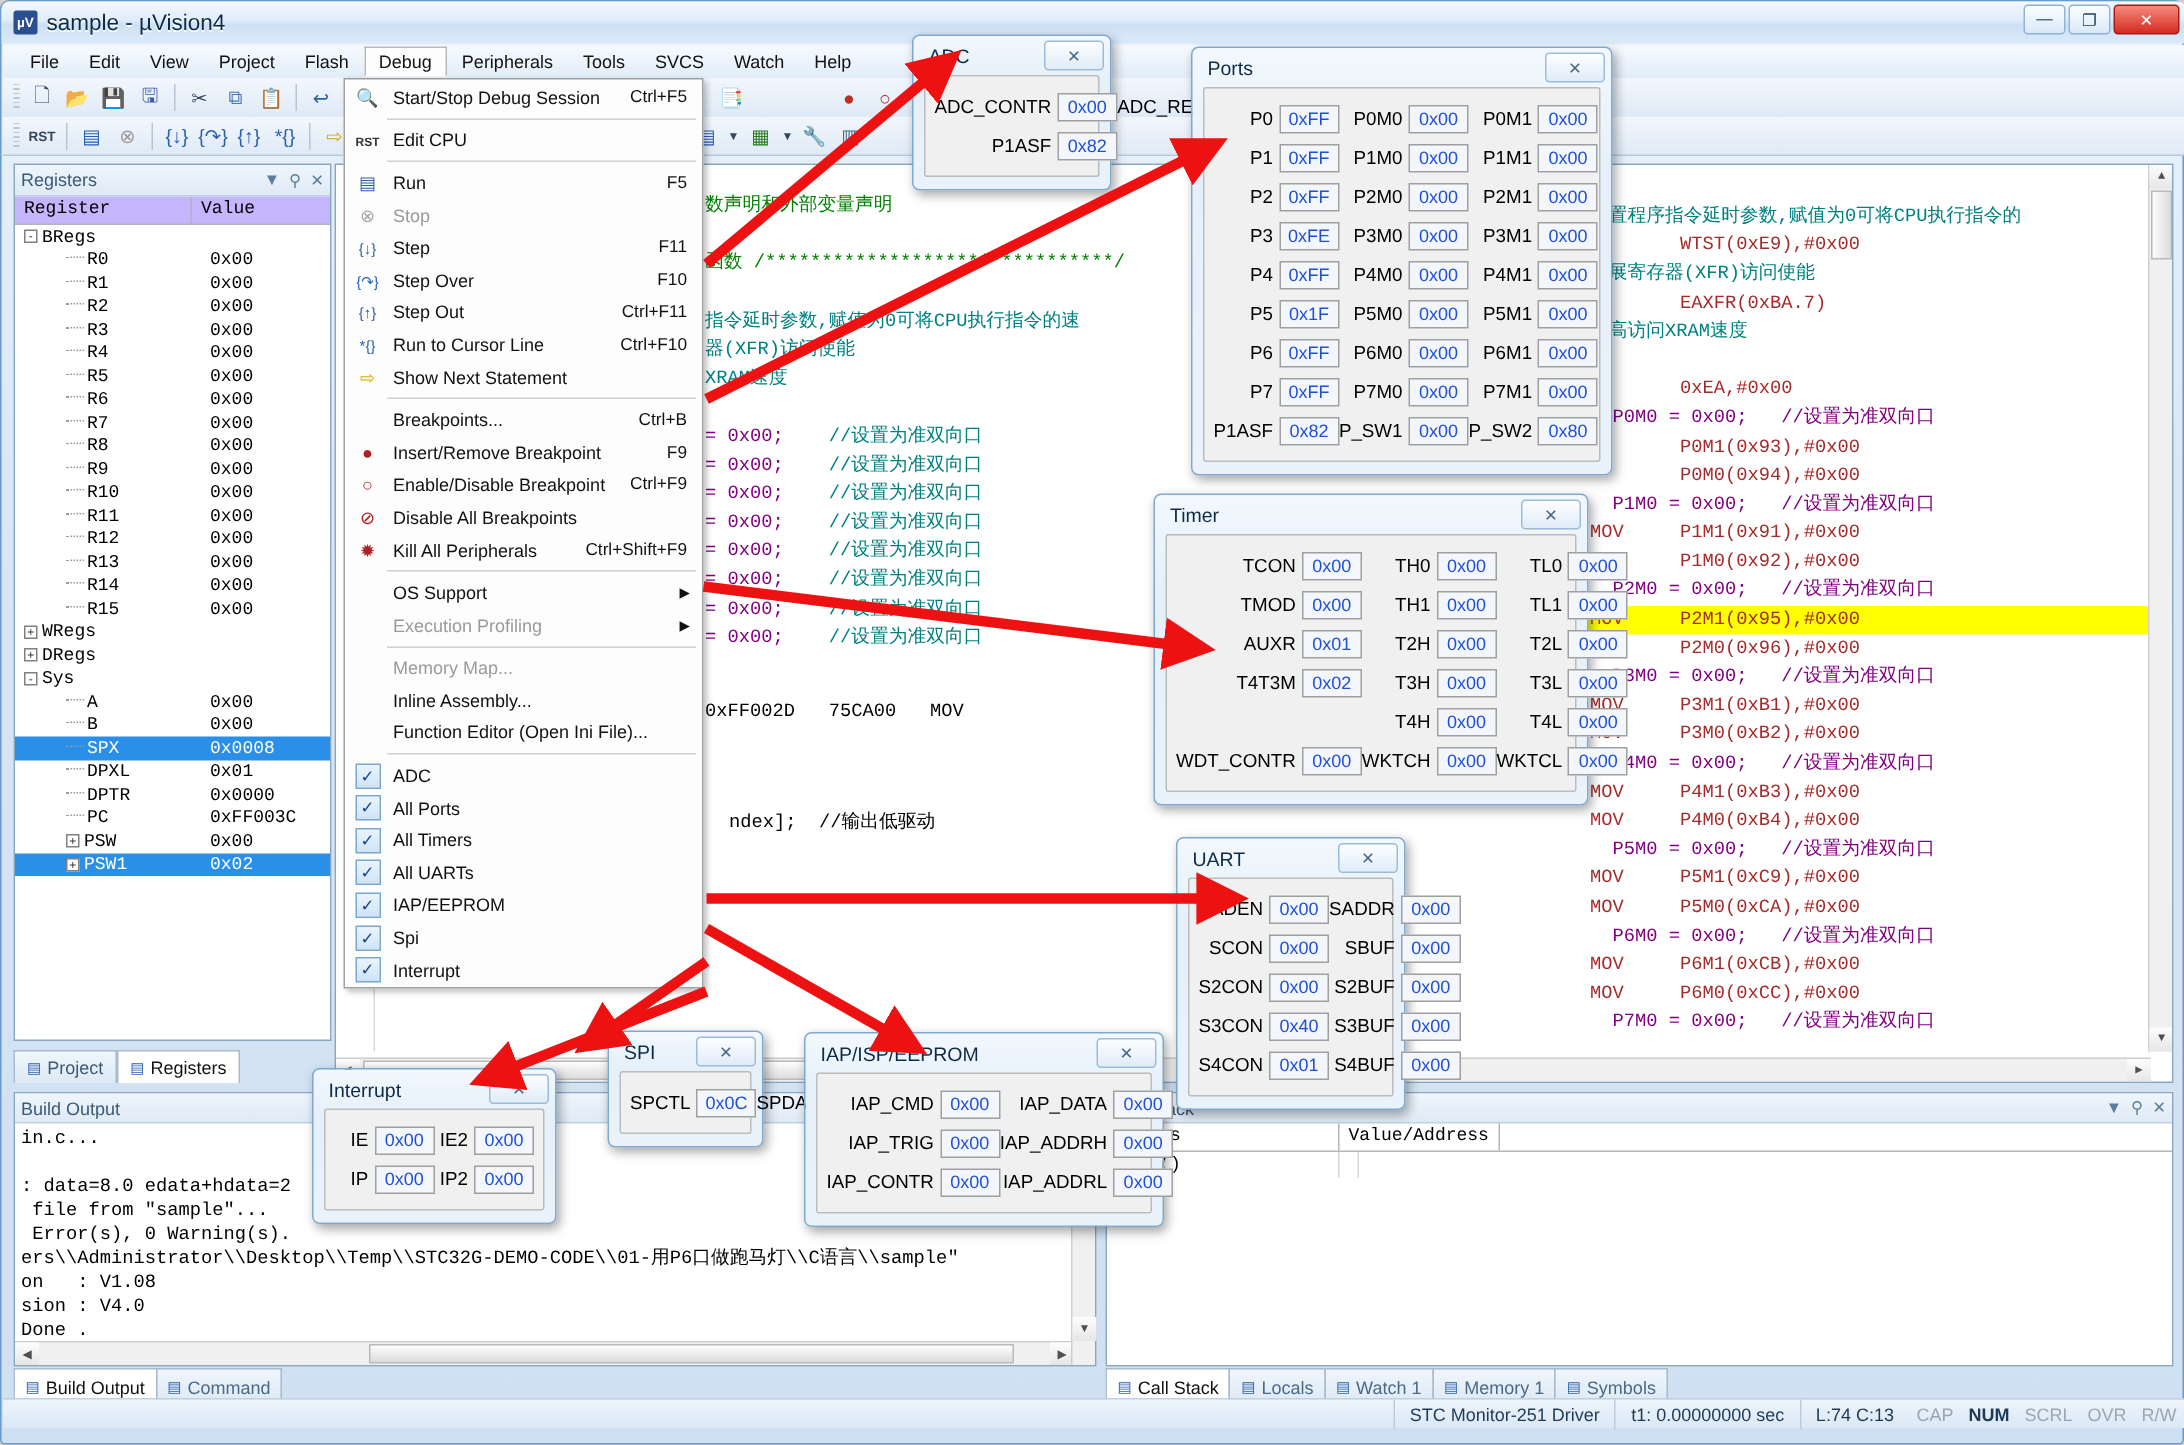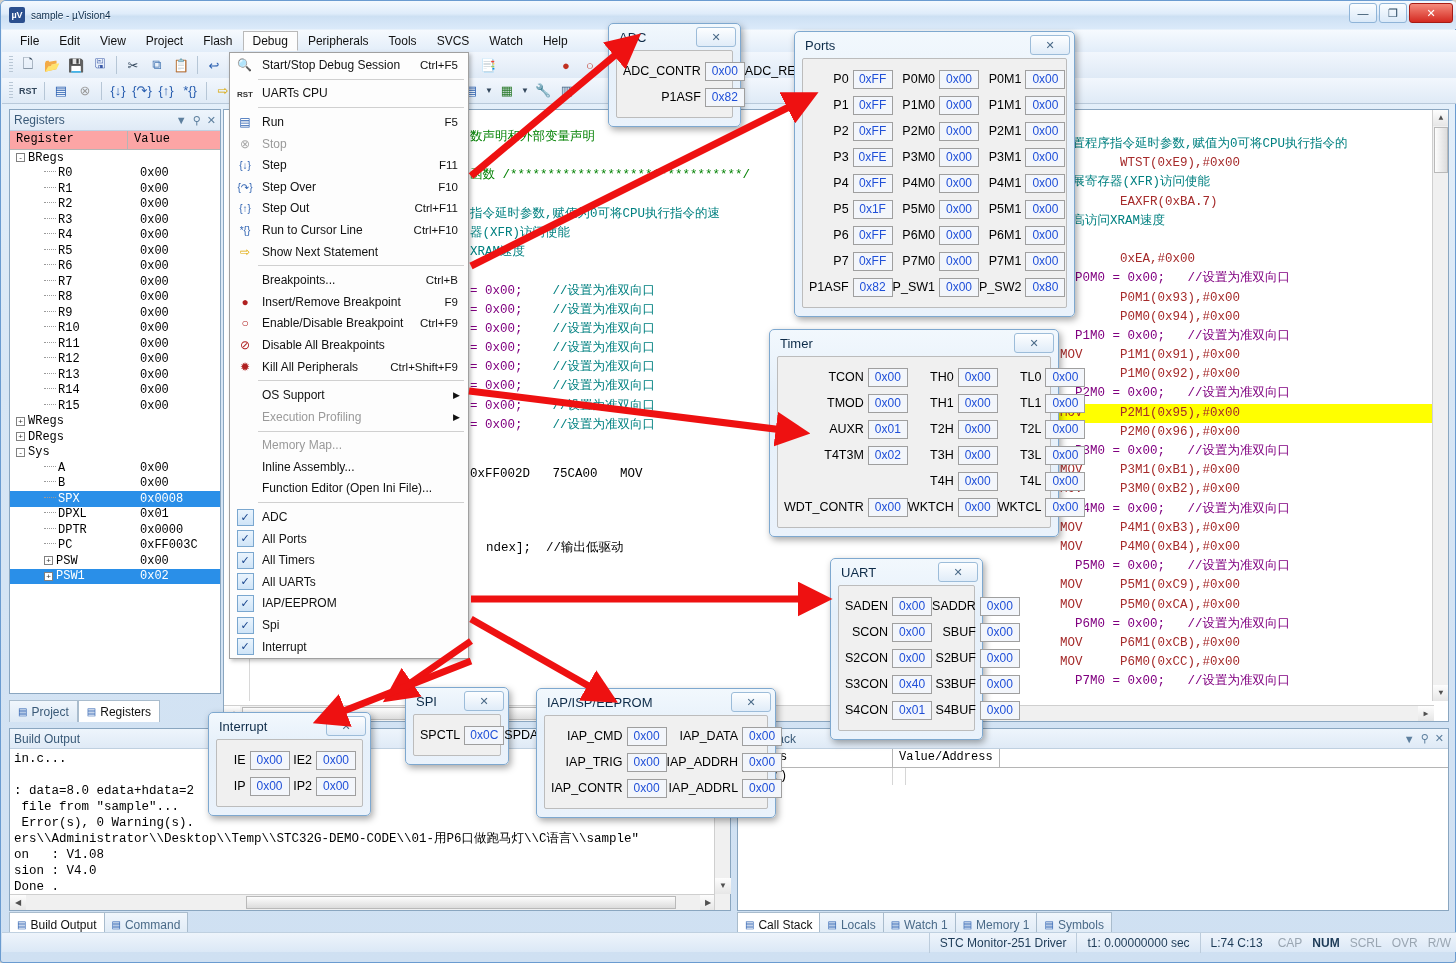--- a/index.html
+++ b/index.html
@@ -27,21 +27,21 @@
     background: linear-gradient(to bottom,#f4f9fe 0%,#dfecfa 45%,#cde0f3 55%,#dbeafa 100%);
     border-radius: 5px 5px 0 0;
     display: flex; align-items: center;
   }
   #titlebar .appicon {
     width: 16px; height: 16px; margin-left: 8px; margin-right: 6px;
     background: #2b4f8e; border-radius: 2px; color: #fff;
     font-size: 9px; line-height: 16px; text-align: center; font-weight: bold;
     position: relative;
   }
-  #titlebar .ttl { font-size: 10px; color: #0b2b4a; text-shadow: 0 1px 0 #fff; }
+  #titlebar .ttl { font-size: 15px; color: #0b2b4a; text-shadow: 0 1px 0 #fff; }
   .wbtns { position: absolute; right: 4px; top: 2px; display: flex; gap: 2px; }
   .wbtn {
     width: 28px; height: 20px; border: 1px solid #8fb4d8; border-radius: 3px;
     background: linear-gradient(to bottom,#fbfdff,#dae9f8);
     font-size: 11px; color: #24445f; display: flex; align-items: center; justify-content: center;
   }
   .wbtn.close { width: 44px; background: linear-gradient(to bottom,#f58b7c,#d42a21); color: #fff; border-color: #a61b14; }
 
   
   #menubar {
@@ -71,21 +71,21 @@
     position: absolute; left: 8px; top: 108px; width: 212px; height: 585px;
     background: #fff; border: 1px solid #8aa6c0;
   }
   #regpanel .pt {
     height: 21px; background: linear-gradient(to bottom,#eef5fc,#dfeaf6);
     display: flex; align-items: center; padding: 0 4px; color: #3a5a78; font-size: 12px;
     border-bottom: 1px solid #bfd0e0;
   }
   #regpanel .pt .sp { flex: 1; }
   #regpanel .pt .ic { margin-left: 6px; color: #5d7f9e; font-size: 11px; }
-  .reghdr { display: flex; height: 19px; background: #fca5a5; border-bottom: 1px solid #b5b5b5;
+  .reghdr { display: flex; height: 19px; background: #c4b5fd; border-bottom: 1px solid #b5b5b5;
             font-family: "Liberation Mono", monospace; font-size: 12px; }
   .reghdr div { border-right: 1px solid #b5b5b5; padding: 1px 6px; color: #000; }
   .reghdr .c1 { width: 118px; }
   .reghdr .c2 { flex: 1; border-right: none; }
   #regtree { height: 542px; overflow: hidden; font-family: "Liberation Mono", monospace; font-size: 12px; }
   .rrow { height: 15.5px; display: flex; align-items: center; white-space: nowrap; color: #000; }
   .rrow.sel { background: #2a8fe8; color: #fff; }
   .rname { display: inline-block; }
   .rval { position: absolute; left: 130px; }
   .rrow { position: relative; }
@@ -657,21 +657,21 @@
 
   <div id="debugmenu">
       <div class="dmi">
         <span class="gi"><span style="color:#c02020;font-weight:bold">🔍</span></span>
         <span class="lbl">Start/Stop Debug Session</span>
         <span class="acc">Ctrl+F5</span>
       </div>
       <div class="dsep"></div>
       <div class="dmi">
         <span class="gi"><span style="font-size:8px;font-weight:bold;color:#333">RST</span></span>
-        <span class="lbl">UARTs CPU</span>
+        <span class="lbl">Edit CPU</span>
         <span class="acc"></span>
       </div>
       <div class="dsep"></div>
       <div class="dmi">
         <span class="gi"><span style="color:#2a5fb0">▤</span></span>
         <span class="lbl">Run</span>
         <span class="acc">F5</span>
       </div>
       <div class="dmi disabled">
         <span class="gi"><span style="color:#a8a8a8">⊗</span></span>
@@ -1030,21 +1030,21 @@
             <span class="fv">0x00</span>
           </div>
           <div class="fld">
             <span class="fl">WKTCL</span>
             <span class="fv">0x00</span>
           </div>
         </div>
       </div>
     </div>
 
-  <div class="dlg" id="dlg-uart" style="left:829px; top:557px; width:153px;">
+  <div class="dlg" id="dlg-uart" style="left:783px; top:557px; width:153px;">
       <div class="dtitle">
         <span>UART</span>
         <span class="sp"></span>
         <span class="xbtn">✕</span>
       </div>
       <div class="dbody">
         <div class="grid" style="grid-template-columns:repeat(2,1fr);">
           <div class="fld">
             <span class="fl">SADEN</span>
             <span class="fv">0x00</span>

